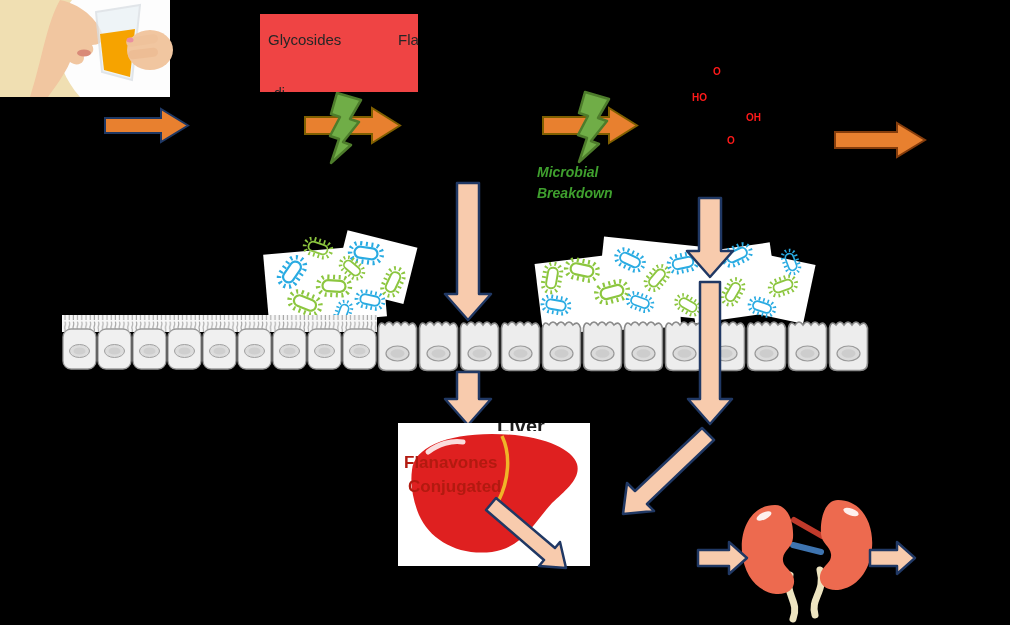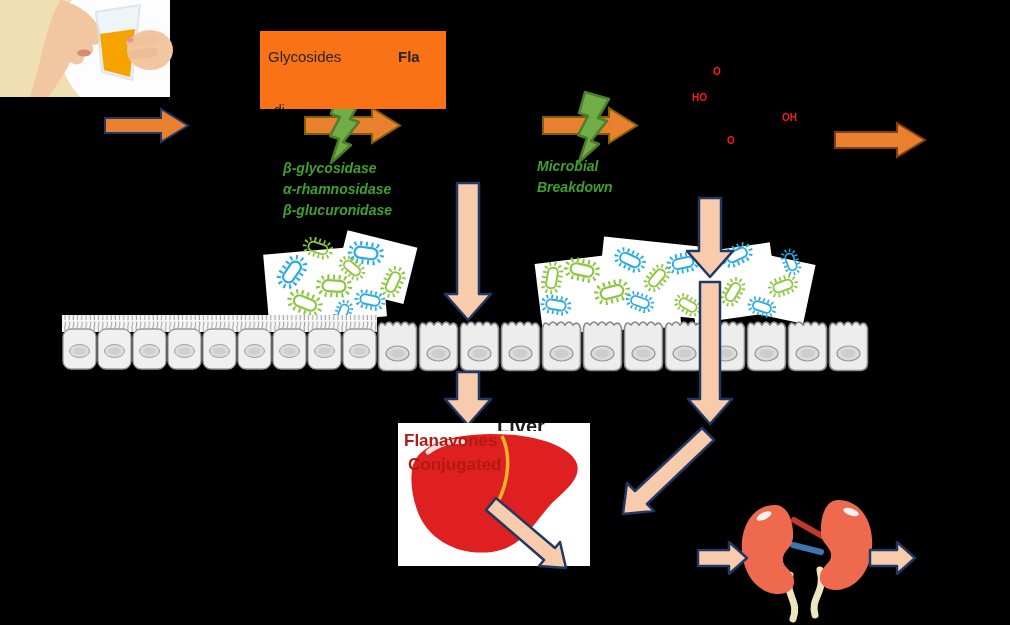--- a/index.html
+++ b/index.html
@@ -1,29 +1,29 @@
 <!DOCTYPE html>
 <html><head>
 <meta charset="utf-8">
 <style>
   html,body{margin:0;padding:0;background:#000;}
   .stage{position:relative;width:1010px;height:625px;background:#000;overflow:hidden;
          font-family:"Liberation Sans", sans-serif;}
   .stage svg{position:absolute;left:0;top:0;}
   .txt{position:absolute;white-space:nowrap;}
-  .glycobox{position:absolute;left:260px;top:31px;width:186px;height:78px;background:#f97316;overflow:hidden;}
+  .glycobox{position:absolute;left:260px;top:14px;width:158px;height:78px;background:#ef4444;overflow:hidden;}
   .glycobox .main{position:absolute;left:8px;top:17px;font-size:15px;color:#262626;}
-  .glycobox .fla{position:absolute;left:138px;top:17px;font-size:15px;color:#262626;font-weight:bold;}
+  .glycobox .fla{position:absolute;left:138px;top:17px;font-size:15px;color:#262626;}
   .glycobox .bottomfrag{position:absolute;left:14px;top:71px;font-size:14px;color:#262626;}
   .enzymes{left:283px;top:158px;font-size:14px;line-height:21px;font-weight:bold;font-style:italic;color:#3FA02E;}
-  .microbial{left:537px;top:156px;font-size:14px;line-height:21px;font-weight:bold;font-style:italic;color:#3FA02E;}
+  .microbial{left:537px;top:162px;font-size:14px;line-height:21px;font-weight:bold;font-style:italic;color:#3FA02E;}
   .atom{position:absolute;font-size:10px;font-weight:bold;color:#FF1A1A;}
   .liver-clip{position:absolute;left:497px;top:423px;width:52px;height:8px;overflow:hidden;}
   .liver-clip span{display:block;margin-top:-8px;font-size:20px;font-weight:bold;color:#1c1c1c;}
-  .liver-text{left:404px;top:429px;font-size:17px;line-height:24px;font-weight:bold;color:#B21A10;}
+  .liver-text{left:404px;top:451px;font-size:17px;line-height:24px;font-weight:bold;color:#B21A10;}
   .liver-text .l2{margin-left:4px;}
   .bblue{stroke:#29ABE2;}
   .bgreen{stroke:#8CC63F;}
 </style>
 </head>
 <body>
 
 <div class="stage">
 
 <svg width="1010" height="625" viewBox="0 0 1010 625">
@@ -161,34 +161,29 @@
   <path d="M870,550 L897,550 L897,542 L915,558 L897,574 L897,566 L870,566 Z" fill="#F8CBAD" stroke="#203864" stroke-width="2.5" stroke-linejoin="round"></path>
 </svg>
 
 <div class="glycobox">
 
   <span class="main">Glycosides</span>
   <span class="fla">Fla</span>
   <span class="bottomfrag">di</span>
 </div>
 
-<div class="txt enzymes">
-  <div>β-glycosidase</div>
-  <div>α-rhamnosidase</div>
-  <div>β-glucuronidase</div>
-</div>
 
 <div class="txt microbial">
   <div>Microbial</div>
   <div>Breakdown</div>
 </div>
 
 <span class="atom" style="left:713px;top:66px;">O</span>
 <span class="atom" style="left:692px;top:92px;text-align:center;">HO</span>
-<span class="atom" style="left:782px;top:112px;">OH</span>
+<span class="atom" style="left:746px;top:112px;">OH</span>
 <span class="atom" style="left:727px;top:135px;">O</span>
 
 <div class="liver-clip">
   <span>Liver</span>
 </div>
 <div class="txt liver-text">
   <div>Flanavones</div>
   <div class="l2">Conjugated</div>
 </div>
 

